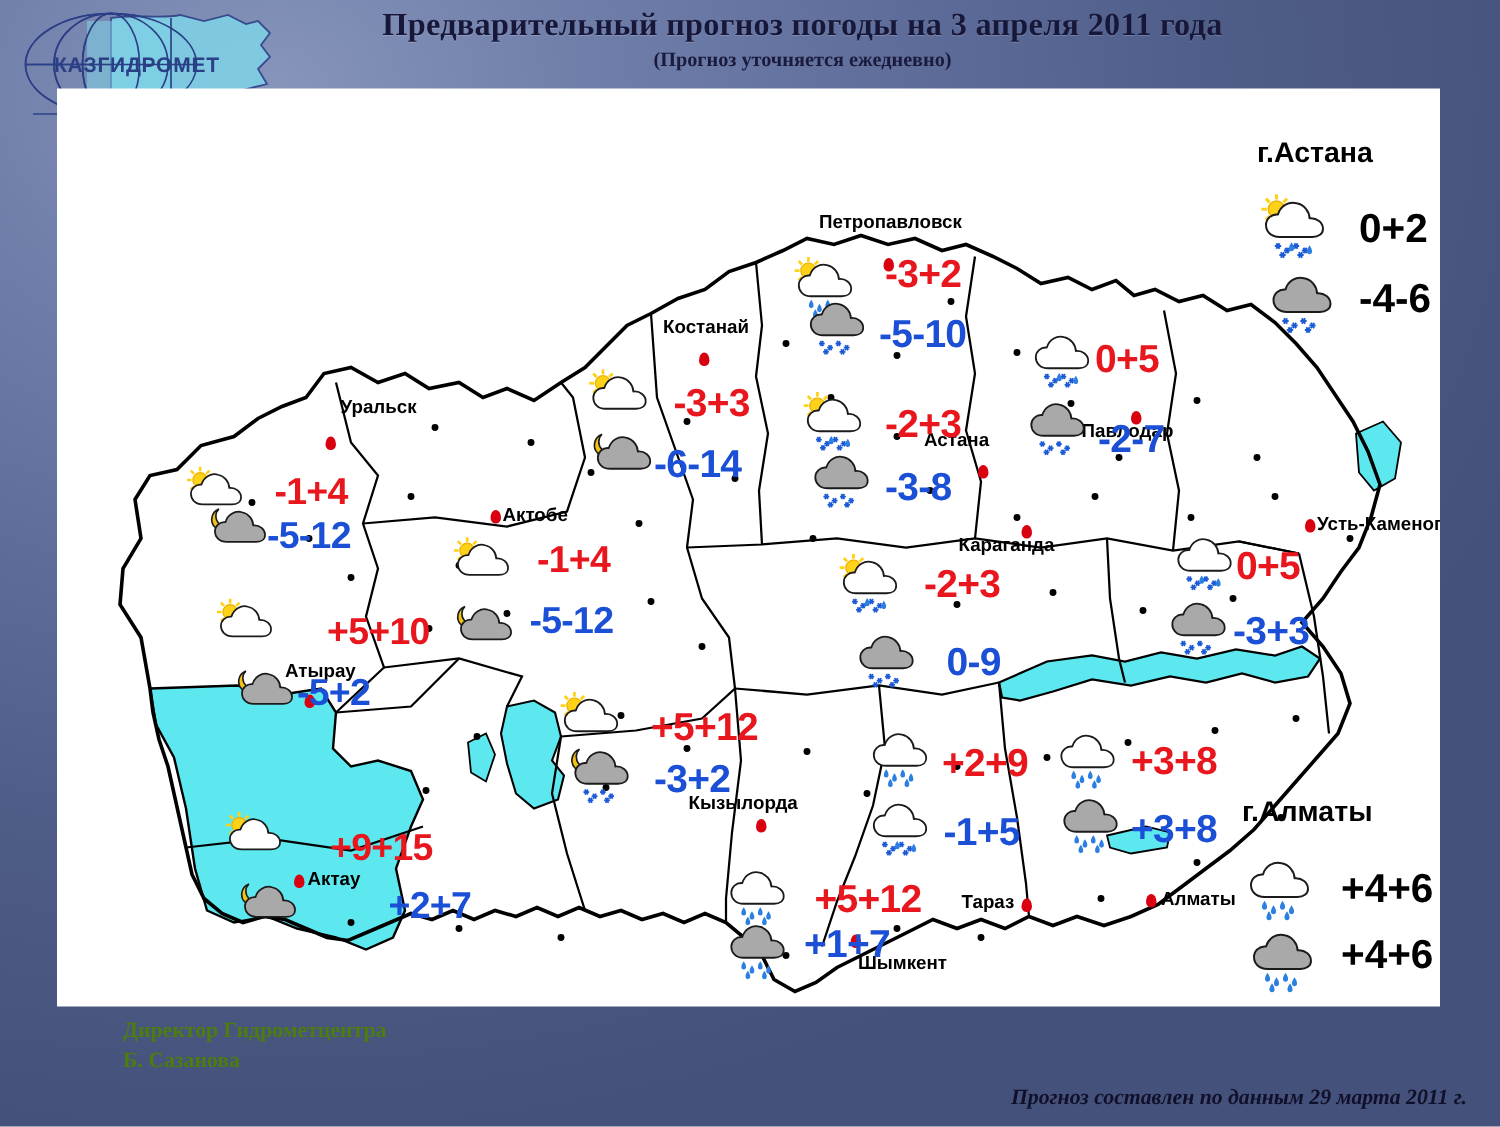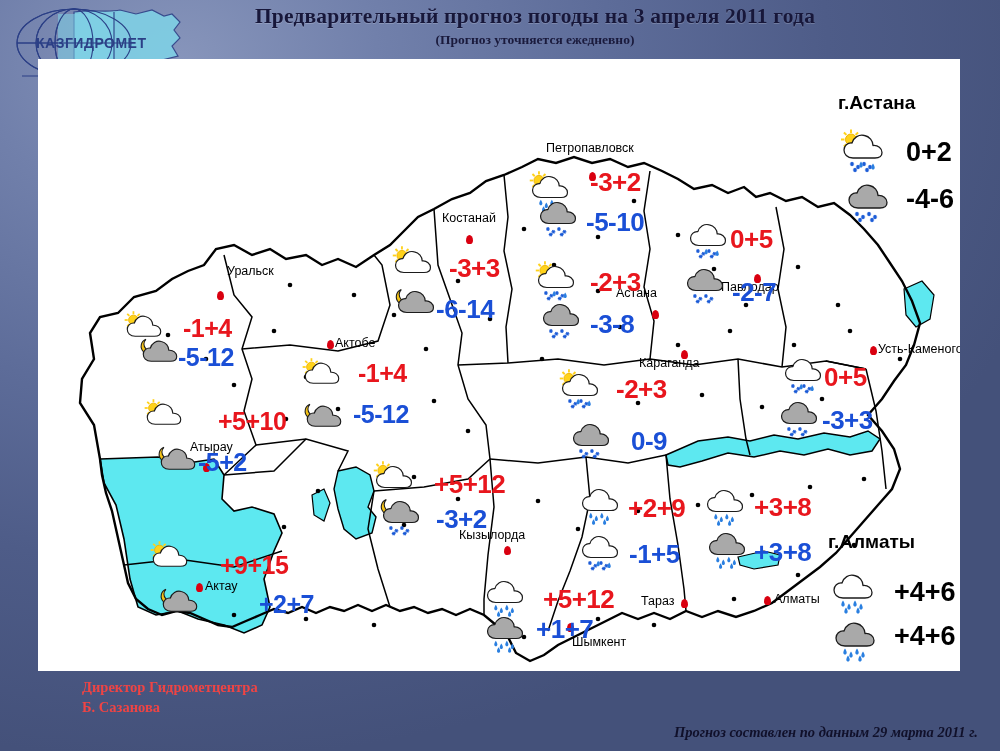--- a/index.html
+++ b/index.html
@@ -33,35 +33,35 @@
   .fc{position:absolute;}
   .fc .icon{position:absolute;}
   .fc .tday,.fc .tnight{
     position:absolute;font-weight:bold;white-space:nowrap;
     font-family:"Liberation Sans", sans-serif;
     letter-spacing:-0.5px;
   }
   .fc .tday{color:#e8161d;}
   .fc .tnight{color:#1a4fd6;}
   .city-label{
-    position:absolute;font-weight:normal;font-size:12.5px;color:#000;
+    position:absolute;font-weight:bold;font-size:12.5px;color:#000;
     white-space:nowrap;font-family:"Liberation Sans", sans-serif;
   }
   .city-dot{position:absolute;width:7px;height:9px;background:#d90010;
     border-radius:50% 50% 50% 50%/60% 60% 40% 40%;}
   
   .legend-title{
     position:absolute;font-weight:bold;font-size:19px;color:#000;
     white-space:nowrap;font-family:"Liberation Sans", sans-serif;
   }
   
   #director{
     position:absolute;left:82px;top:678px;
     font-family:"Liberation Serif", serif;font-weight:bold;
-    font-size:14.5px;color:#ef4444;line-height:1.35;
+    font-size:14.5px;color:#4d7c0f;line-height:1.35;
   }
   #issued{
     position:absolute;right:22px;top:724px;
     font-family:"Liberation Serif", serif;font-weight:bold;font-style:italic;
     font-size:14.5px;color:#10102a;white-space:nowrap;
   }
 </style>
 </head>
 <body>
 

